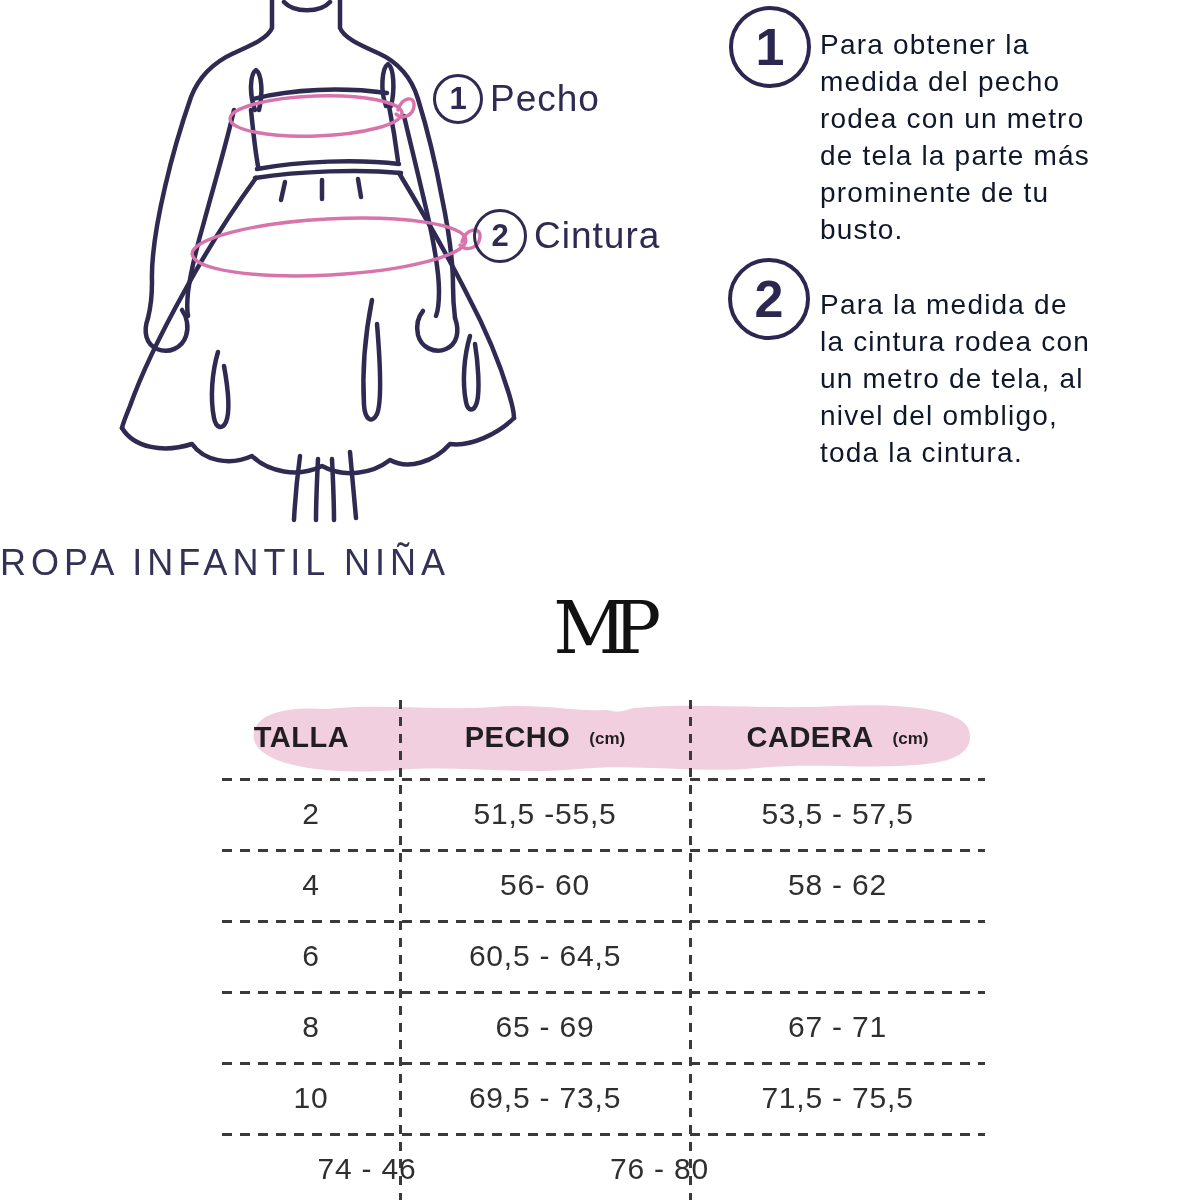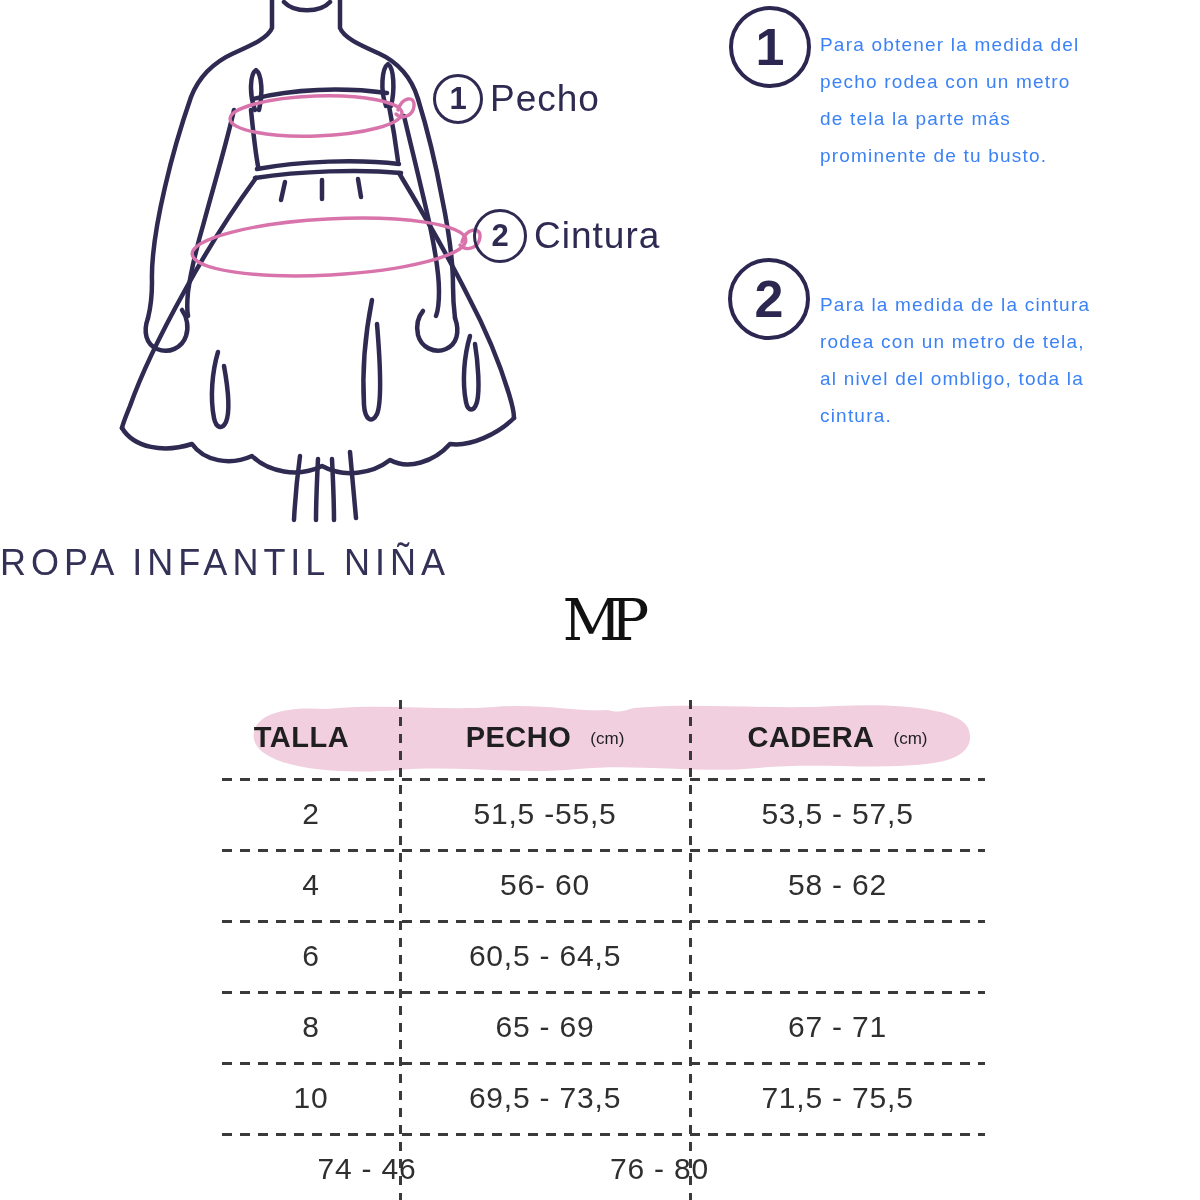--- a/index.html
+++ b/index.html
@@ -18,42 +18,42 @@
   }
   .fig-text{font-size:37px;color:#2e2a52;font-weight:500;letter-spacing:1px;}
 
   
   .instr-circle{
     width:82px;height:82px;border:4px solid #2b2750;border-radius:50%;
     display:flex;align-items:center;justify-content:center;
     font-size:52px;font-weight:700;color:#2b2750;box-sizing:border-box;
   }
   .instr-text{
-    font-size:19px;line-height:37px;color:#3b82f6;letter-spacing:1.2px;
+    font-size:28px;line-height:37px;color:#0f172a;letter-spacing:1.2px;
   }
 
   .title{
     left:0;top:542px;width:1200px;
     font-size:36px;letter-spacing:5px;color:#343157;font-weight:400;
   }
   .logo{
     left:0;top:586px;width:1200px;text-align:center;
-    font-family:"DejaVu Serif",serif;font-size:58px;color:#111111;
+    font-family:"DejaVu Serif",serif;font-size:72px;color:#111111;
     letter-spacing:-0.2em;font-weight:400;
   }
 
   
   .table{left:222px;top:700px;width:763px;height:500px;}
   .blob{left:0;top:0;width:763px;height:74px;}
   .header-row{
     left:0;top:0;width:763px;height:74px;display:flex;align-items:center;
   }
   .hcell{display:flex;justify-content:center;
     font-weight:700;color:#1f1f1f;font-size:29px;letter-spacing:0.5px;}
-  .hcell .unit{font-size:17px;font-weight:400;margin-left:19px;margin-top:8px;letter-spacing:0;}
+  .hcell .unit{font-size:17px;font-weight:700;margin-left:19px;margin-top:8px;letter-spacing:0;}
   .c1{width:178px;} .c2{width:290px;} .c3{width:295px;}
 
   .vline{
     top:0;width:3px;height:500px;
     background:repeating-linear-gradient(180deg,#3a3a3a 0 9px,transparent 9px 17px);
   }
   .rows{left:0;top:78px;width:763px;}
   .t-row{position:relative;height:71px;display:flex;align-items:center;}
   .t-row::before{
     content:"";position:absolute;left:0;top:0;width:763px;height:3px;

